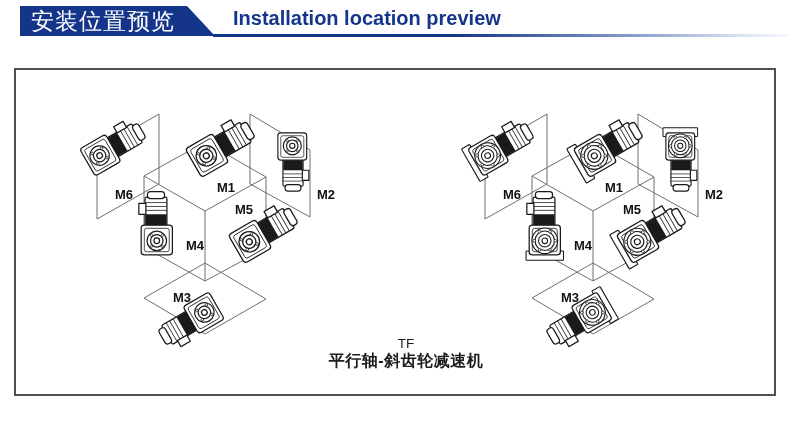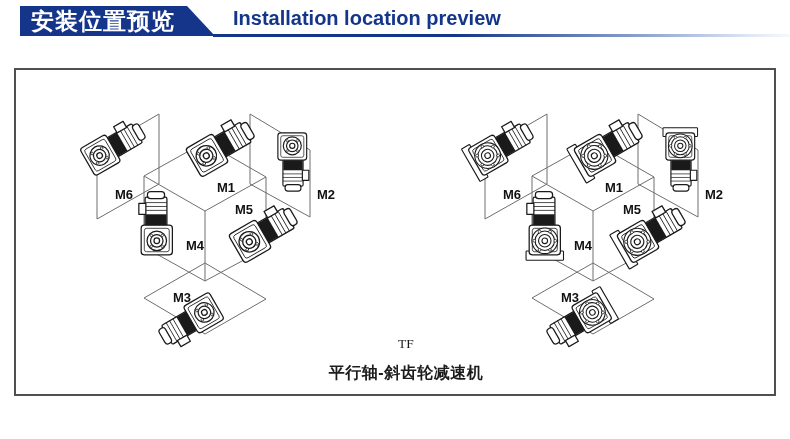--- a/index.html
+++ b/index.html
@@ -14,21 +14,21 @@
     font-family:"Liberation Sans","DejaVu Sans",sans-serif;
   }
   
   .banner{
     position:absolute;left:20px;top:6px;width:195px;height:30px;
     background:var(--banner-blue);
     clip-path:polygon(0 0,167px 0,100% 100%,0 100%);
     display:flex;align-items:center;
   }
   .banner-title{
-    color:#fff;font-size:23px;font-weight:bold;letter-spacing:1px;
+    color:#fff;font-size:23px;font-weight:normal;letter-spacing:1px;
     padding-left:11px;white-space:nowrap;line-height:30px;
   }
   .header-underline{
     position:absolute;left:213px;top:34px;width:577px;height:3px;
     background:linear-gradient(to right,var(--banner-blue) 0%,var(--banner-blue) 42%,#8fa5cf 75%,#dfe7f5 93%,#f6f9fd 100%);
   }
   .header-en{
     position:absolute;left:233px;top:7px;
     color:var(--banner-blue);font-size:20px;font-weight:bold;white-space:nowrap;text-align:right;
   }
@@ -37,22 +37,22 @@
     position:absolute;left:14px;top:68px;width:762px;height:328px;
     border:2px solid var(--box-border);box-sizing:border-box;background:#fff;
   }
   .panel{position:absolute;width:320px;height:292px;top:17px;}
   .panel.left{left:46px;}
   .panel.right{left:434px;}
   .caption{
     position:absolute;left:390px;top:267px;transform:translateX(-50%);
     text-align:center;color:#1c1c1c;white-space:nowrap;
   }
-  .caption .model{font-size:13.5px;line-height:14px;font-family:Liberation Serif, serif;}
-  .caption .zh{font-size:16px;font-weight:bold;line-height:19px;letter-spacing:.5px;margin-top:12px;}
+  .caption .model{font-size:13.5px;line-height:14px;}
+  .caption .zh{font-size:16px;font-weight:bold;line-height:19px;letter-spacing:.5px;}
   .caption .en{font-size:14.5px;line-height:16px;}
   
   svg .frame{stroke:var(--line-gray);stroke-width:1;fill:none;}
   svg text.mlabel{font:bold 13px "Liberation Sans","DejaVu Sans",sans-serif;fill:#111;text-anchor:middle;}
   .defs-holder{position:absolute;width:0;height:0;overflow:hidden;}
 </style>
 </head>
 <body>
 
 <div class="page">

